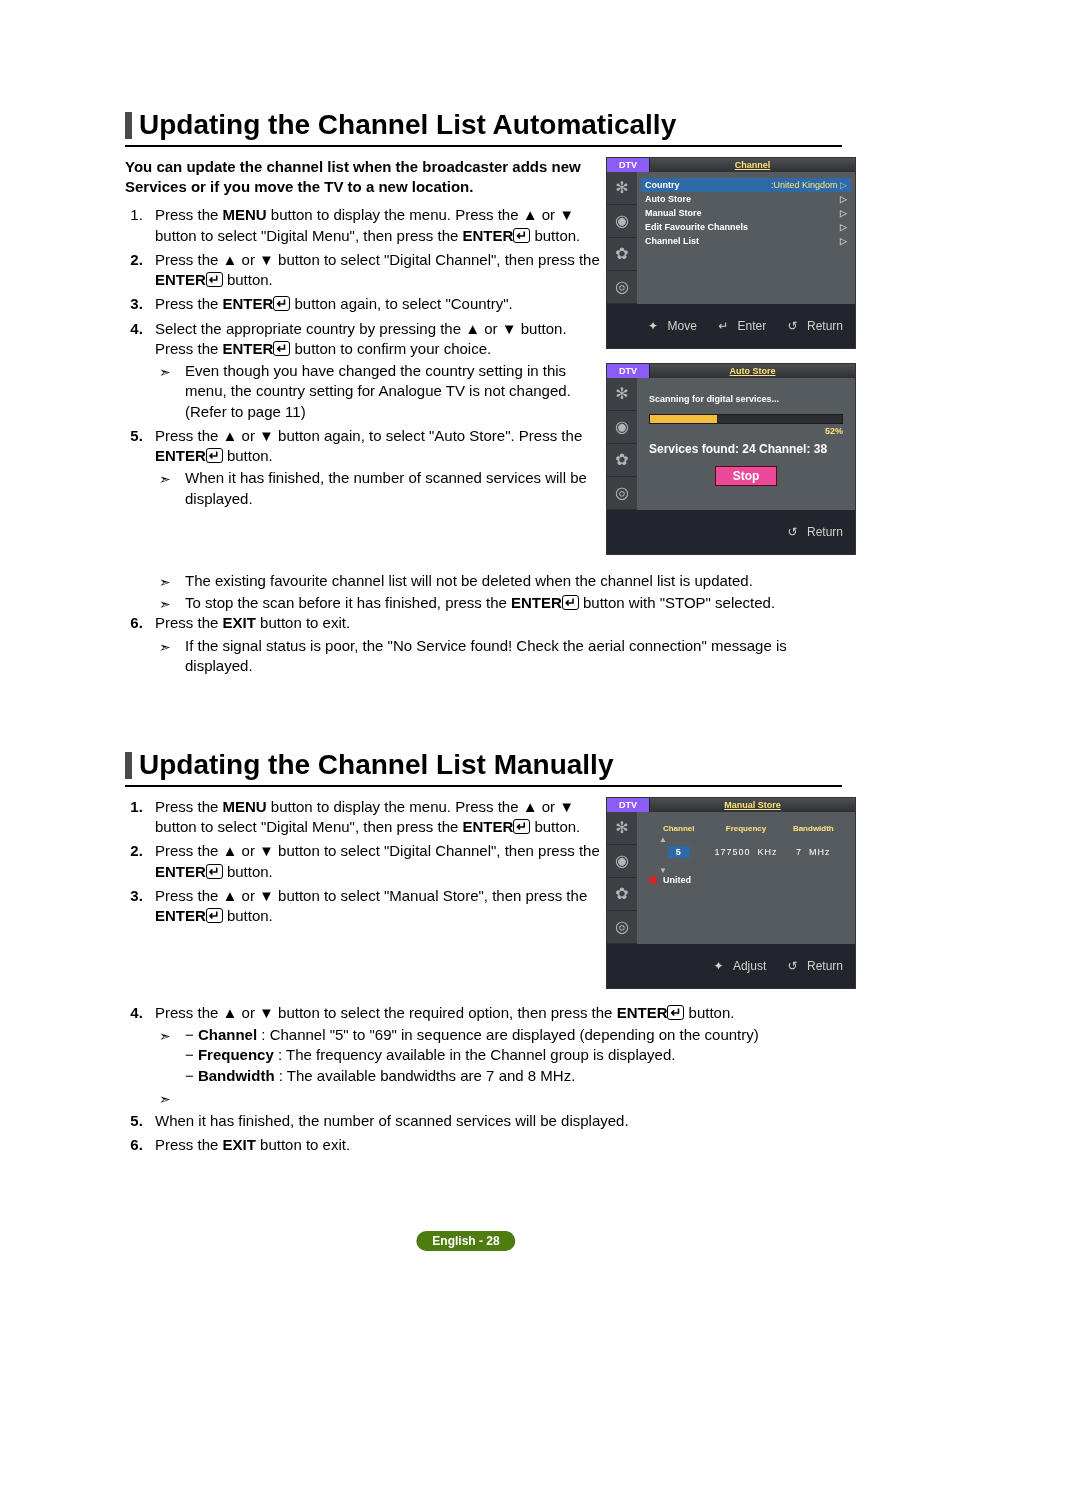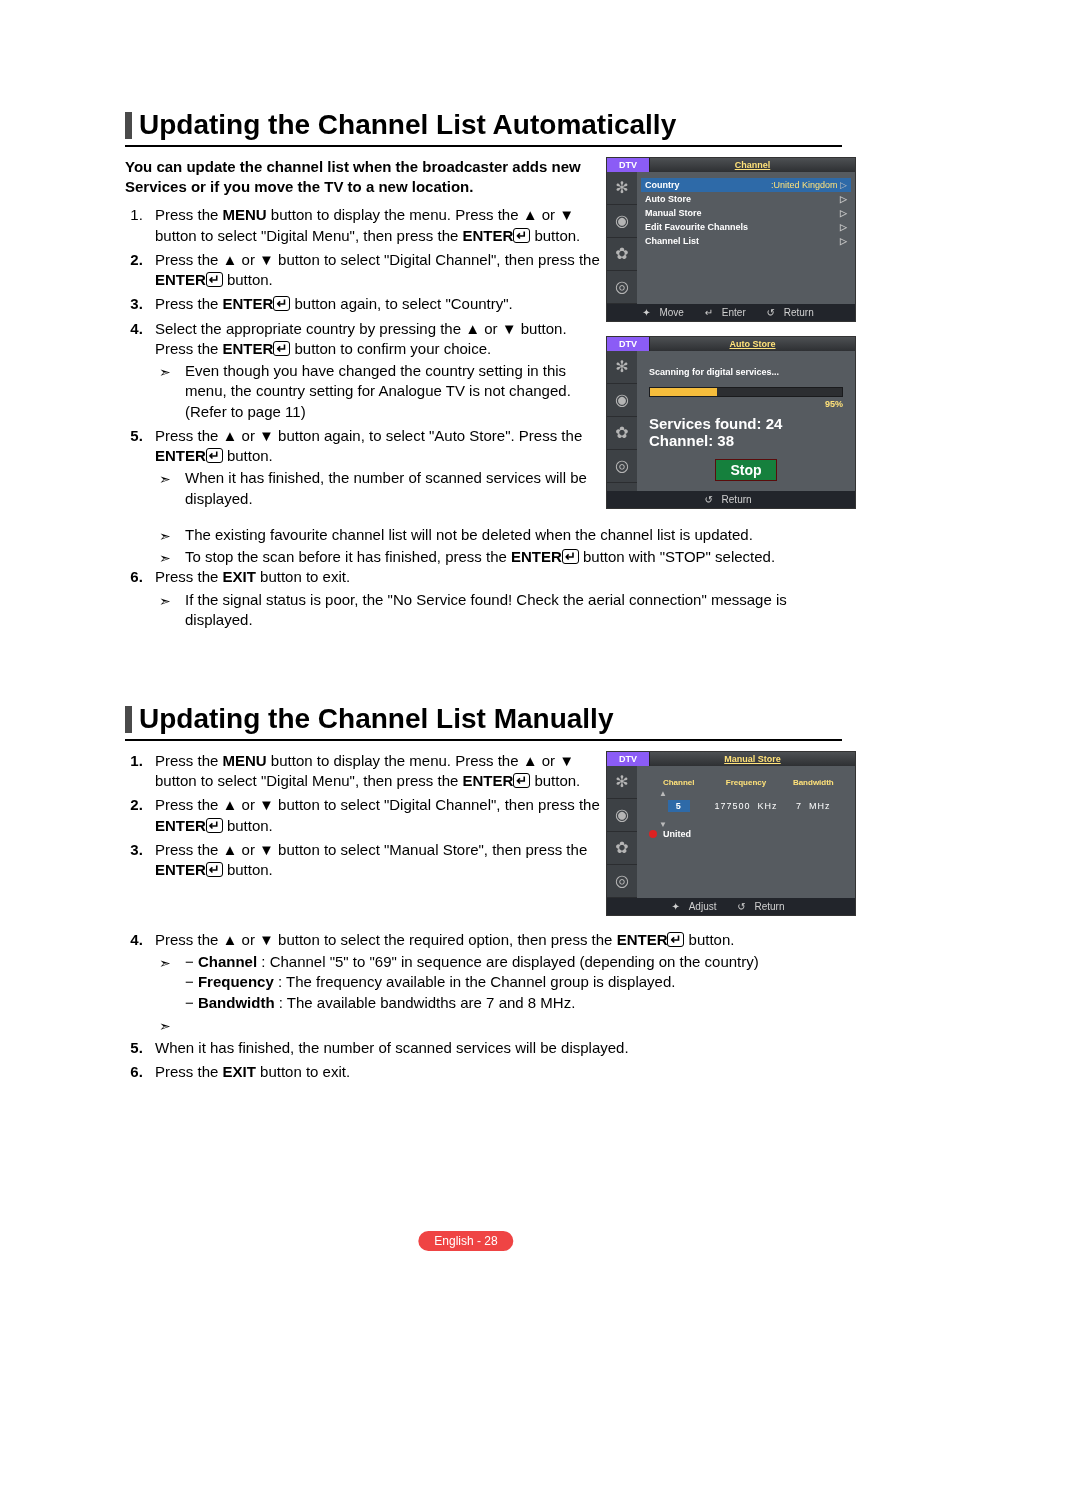--- a/index.html
+++ b/index.html
@@ -148,48 +148,48 @@
     font-weight:bold;
     font-size:9px;
   }
   .osd .menu-row.sel{
     background:#2e6aa8;
   }
   .osd .menu-row .val{color:#ffe27a;font-weight:normal;}
   .osd .tri{color:#c2c2c2;font-size:9px;}
   .osd .footer{
     background:#22252b;
-    text-align:center;
-    padding:3px 0;
-    font-size:10px;
+    text-align:right;
+    padding:15px 0;
+    font-size:12px;
     color:#d0d0d0;
   }
   .osd .footer span{margin:0 6px;}
   .osd .scan-area{
     padding:10px 8px 6px 8px;
   }
   .osd .scan-title{font-weight:bold;color:#fff;font-size:9px;margin-bottom:10px;}
   .osd .pbar{
     height:8px;
     background:#2c2e31;
     border:1px solid #1a1b1d;
     position:relative;
     margin-bottom:2px;
   }
   .osd .pbar-fill{
     position:absolute;left:0;top:0;bottom:0;
     width:35%;
     background:#f5bd3c;
   }
   .osd .pct{color:#ffe27a;font-weight:bold;font-size:9px;text-align:right;margin-bottom:6px;}
-  .osd .found{color:#fff;font-weight:bold;font-size:15px;margin-bottom:10px;}
+  .osd .found{color:#fff;font-weight:bold;font-size:12px;margin-bottom:10px;}
   .osd .stopbtn{
-    background:#15803d;color:#fff;font-weight:bold;
+    background:#ec4899;color:#fff;font-weight:bold;
     width:60px;margin:0 auto;text-align:center;padding:2px 0;border:1px solid #5a0c0c;
-    font-size:14px;
+    font-size:12px;
   }
   .osd .ms-cols{
     display:flex;
     text-align:center;
     color:#ffe27a;
     font-weight:bold;
     font-size:8px;
     padding:6px 4px 2px 4px;
   }
   .osd .ms-cols>div{flex:1;}
@@ -210,24 +210,24 @@
   .osd .search{
     display:flex;align-items:center;gap:6px;
     color:#fff;font-weight:bold;font-size:9px;padding:0 8px 6px 8px;
   }
   .osd .reddot{width:8px;height:8px;background:#d22;border-radius:50%;}
   .page-num{
     position:absolute;
     bottom:235px;
     left:50%;
     transform:translateX(-50%);
-    background:#ef4444;
+    background:#4d7c0f;
     color:#fff;
     font-size:12px;
-    font-weight:normal;
+    font-weight:bold;
     padding:3px 16px;
     border-radius:11px;
   }
 </style>
 </head>
 <body>
 
 <div class="page">
 
   <h2 class="section-title">Updating the Channel List Automatically</h2>
@@ -304,21 +304,21 @@
             <div class="side-ic">◉</div>
             <div class="side-ic">✿</div>
             <div class="side-ic">◎</div>
           </div>
           <div class="main">
             <div class="scan-area">
               <div class="scan-title">Scanning for digital services...</div>
               <div class="pbar">
                   <div class="pbar-fill"></div>
                 </div>
-              <div class="pct">95%</div>
+              <div class="pct">52%</div>
               <div class="found">Services found: 24    Channel: 38</div>
               <div class="stopbtn">Stop</div>
             </div>
           </div>
         </div>
         <div class="footer">
           <span>↺ <span>Return</span></span>
         </div>
       </div>
 

